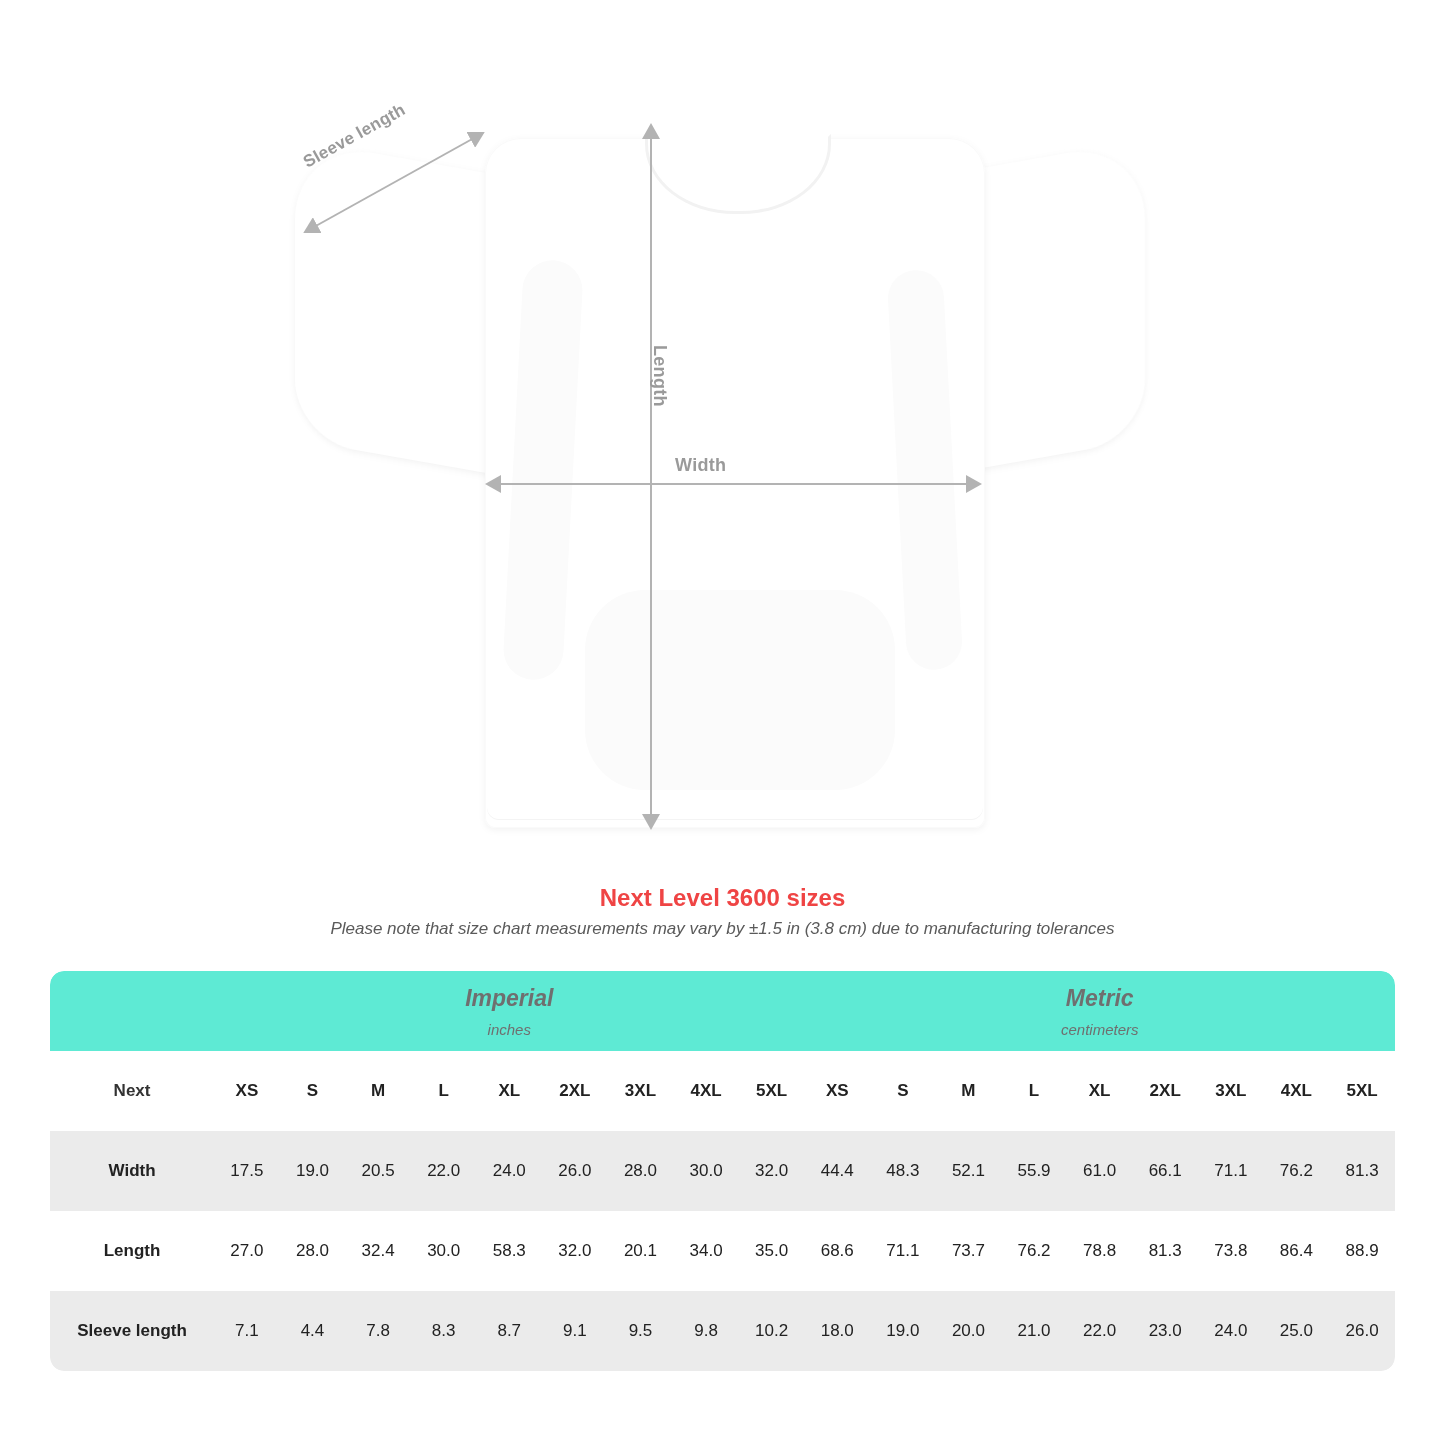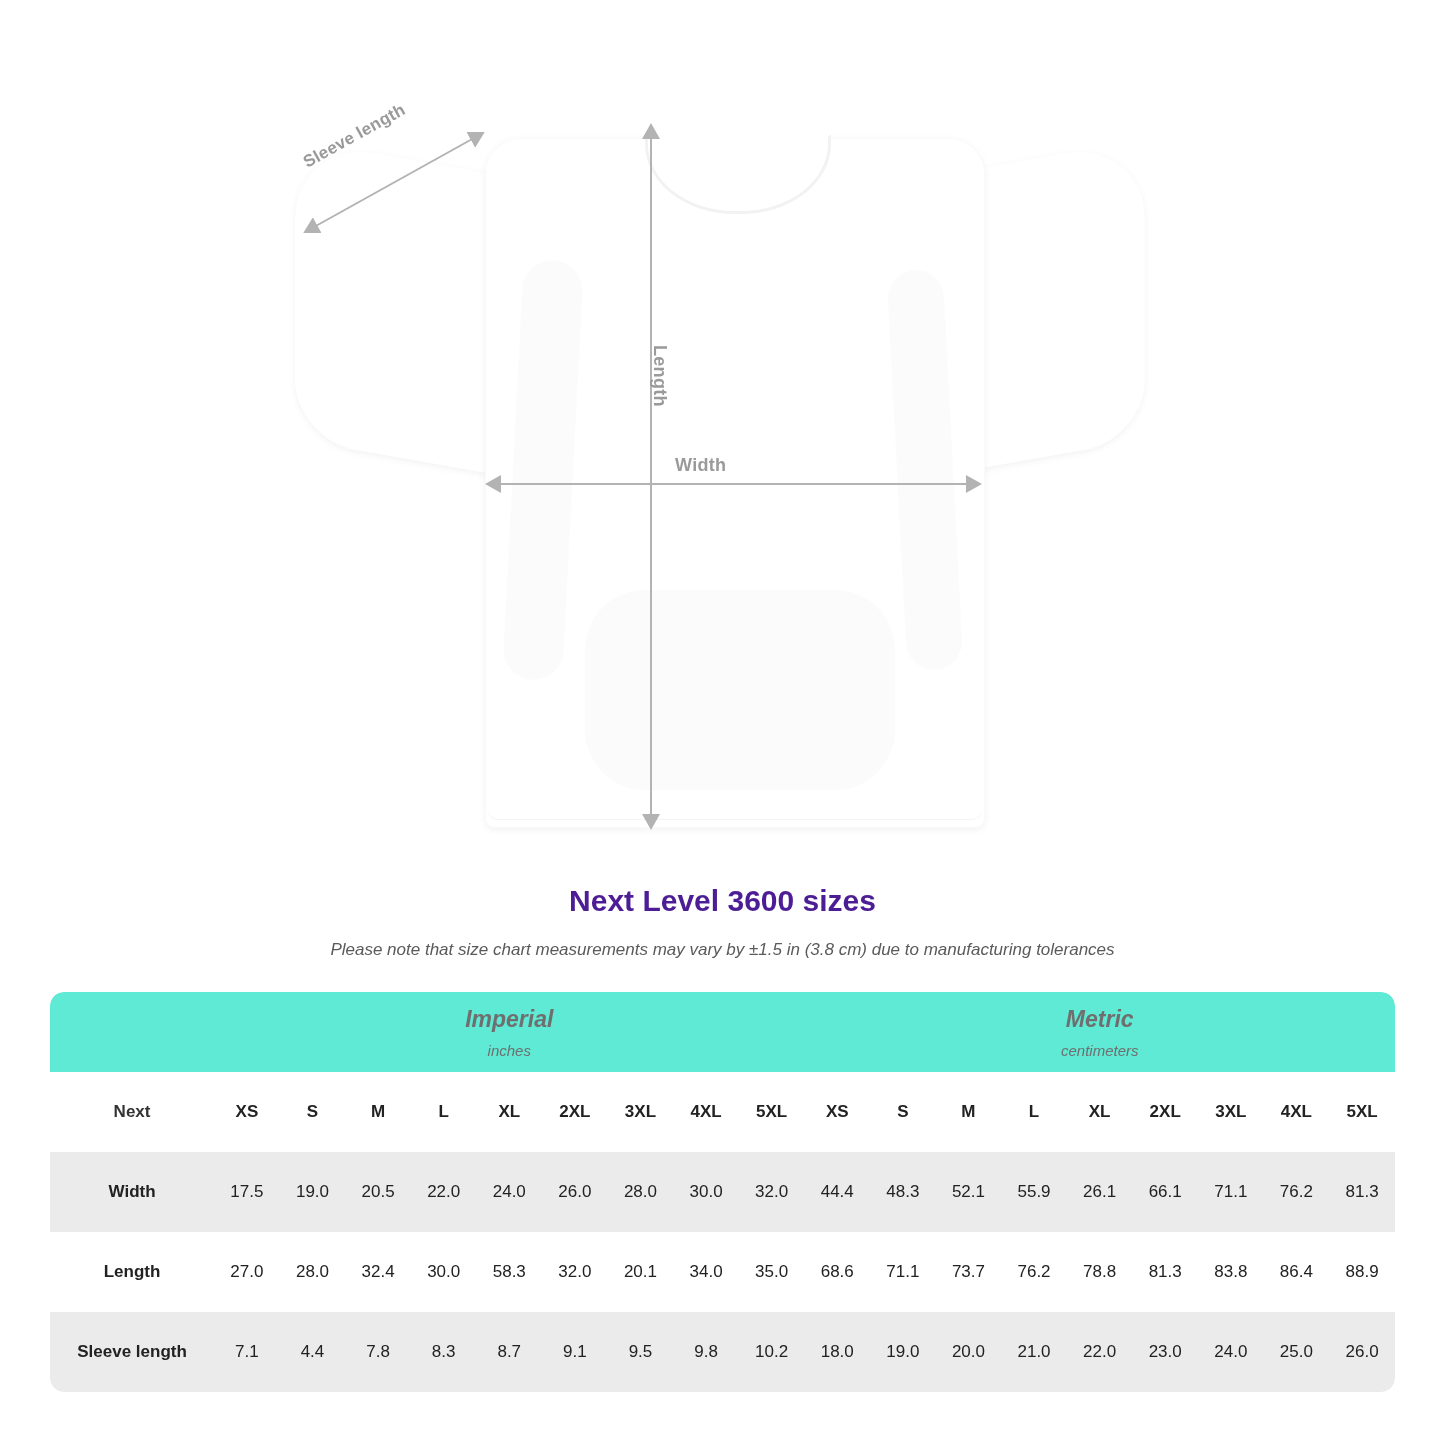--- a/index.html
+++ b/index.html
@@ -121,31 +121,31 @@
   }
   .lbl-width {
     left: 675px;
     top: 455px;
     font-size: 18px;
   }
 
   
   .title {
     text-align: center;
-    font-size: 30px;
-    font-weight: bold;
-    color: #4c1d95;
+    font-size: 24px;
+    font-weight: bold;
+    color: #ef4444;
     margin-top: 24px;
   }
   .subtitle {
     text-align: center;
     font-size: 17px;
     font-style: italic;
     color: #5a5a5a;
-    margin-top: 22px;
+    margin-top: 7px;
   }
 
   
   .table-wrap {
     margin: 32px 50px 0 50px;
     border-radius: 14px;
     overflow: hidden;
     background: #ffffff;
   }
   table.size-table {
@@ -289,21 +289,21 @@
         <td>22.0</td>
         <td>24.0</td>
         <td>26.0</td>
         <td>28.0</td>
         <td>30.0</td>
         <td>32.0</td>
         <td>44.4</td>
         <td>48.3</td>
         <td>52.1</td>
         <td>55.9</td>
-        <td>26.1</td>
+        <td>61.0</td>
         <td>66.1</td>
         <td>71.1</td>
         <td>76.2</td>
         <td>81.3</td>
       </tr>
 
       <tr class="row-plain">
         <td class="rowlabel">Length</td>
         <td>27.0</td>
         <td>28.0</td>
@@ -313,21 +313,21 @@
         <td>32.0</td>
         <td>20.1</td>
         <td>34.0</td>
         <td>35.0</td>
         <td>68.6</td>
         <td>71.1</td>
         <td>73.7</td>
         <td>76.2</td>
         <td>78.8</td>
         <td>81.3</td>
-        <td>83.8</td>
+        <td>73.8</td>
         <td>86.4</td>
         <td>88.9</td>
       </tr>
 
       <tr class="row-alt">
         <td class="rowlabel corner-bl">Sleeve length</td>
         <td>7.1</td>
         <td>4.4</td>
         <td>7.8</td>
         <td>8.3</td>

